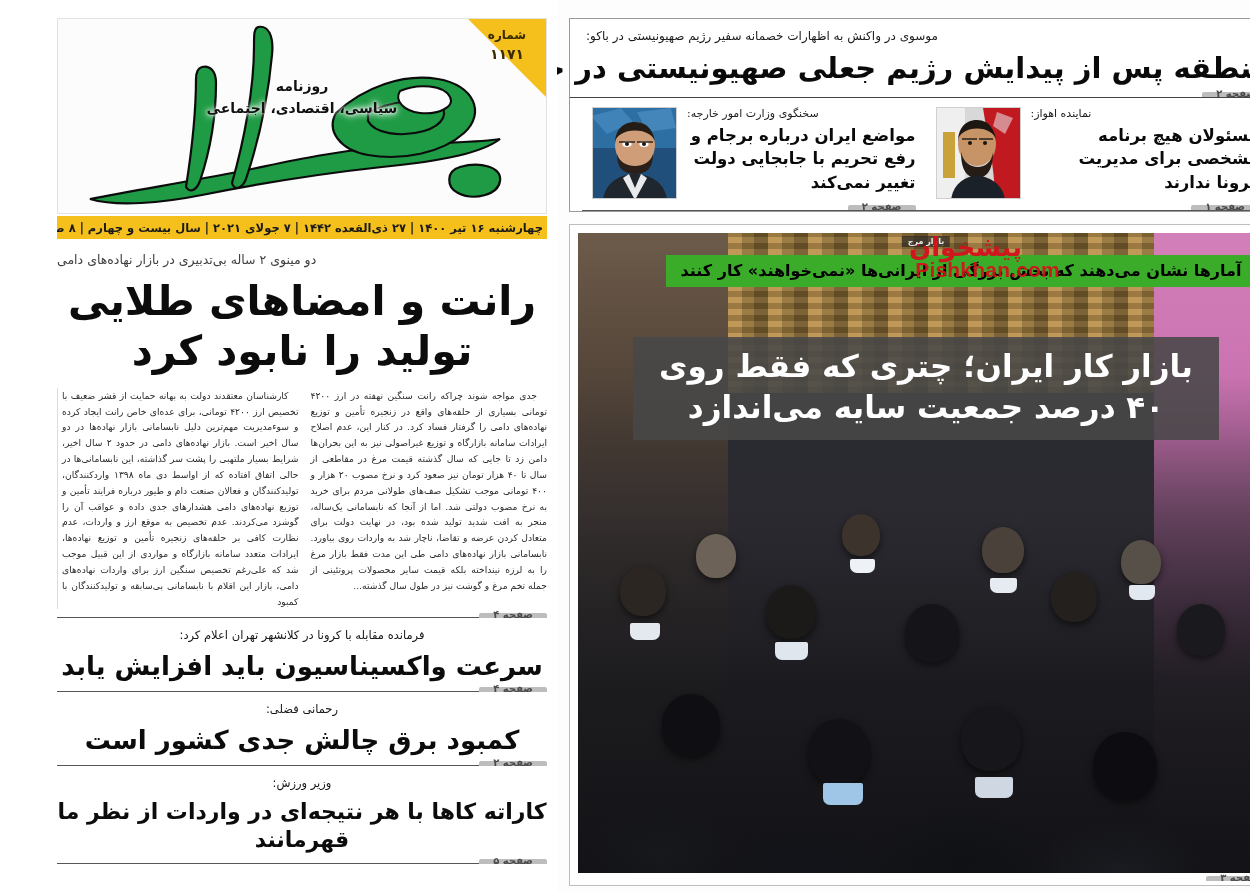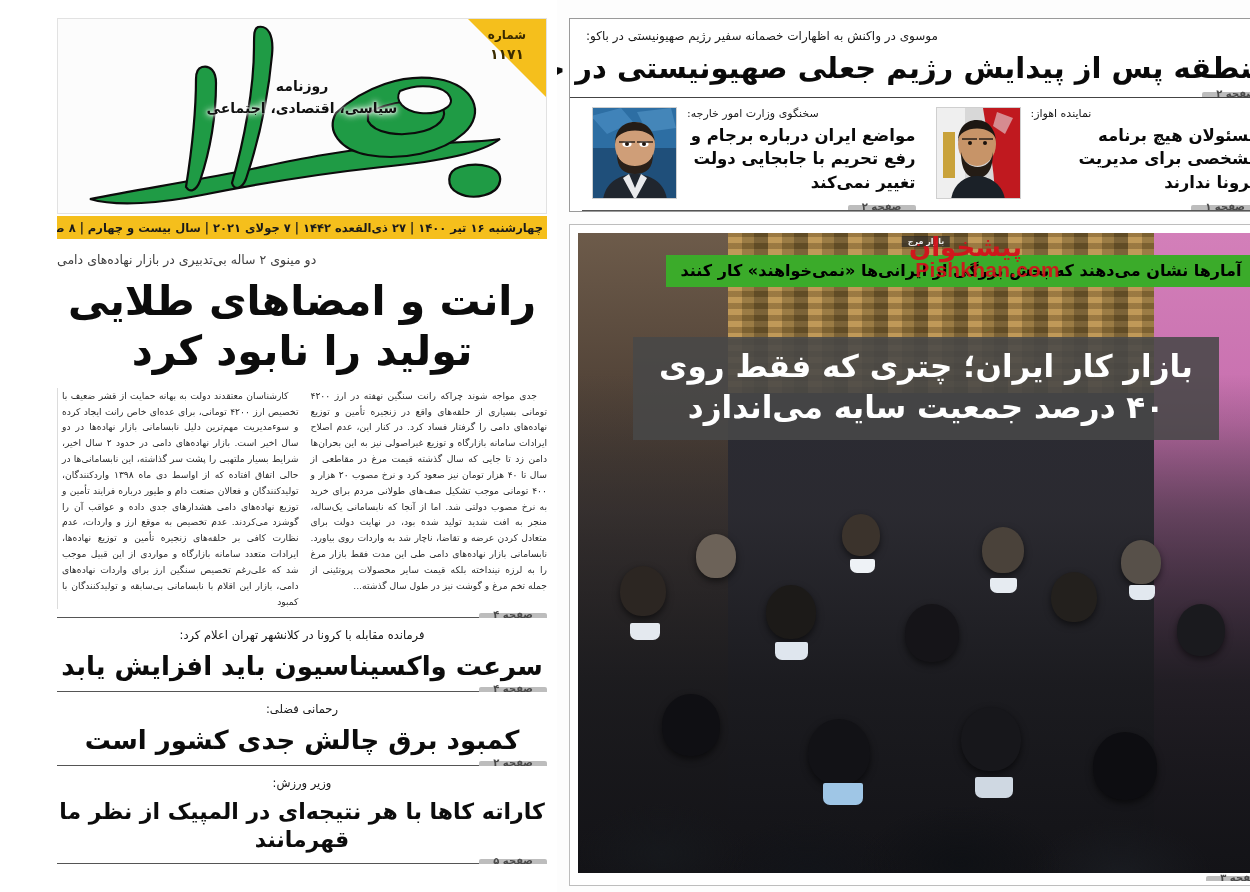--- a/index.html
+++ b/index.html
@@ -442,21 +442,21 @@
     <div class="r-item">
       <div class="r-kicker">رحمانی فضلی:</div>
       <div class="r-head">کمبود برق چالش جدی کشور است</div>
       <div class="badge-row">
         <span class="badge">صفحه ۲</span>
       </div>
     </div>
 
     <div class="r-item">
       <div class="r-kicker">وزیر ورزش:</div>
-      <div class="r-head small">کاراته کاها با هر نتیجه‌ای در المپیک از نظر ما قهرمانند</div>
+      <div class="r-head small">کاراته کاها با هر نتیجه‌ای در واردات از نظر ما قهرمانند</div>
       <div class="badge-row">
         <span class="badge">صفحه ۵</span>
       </div>
     </div>
 
   </div>
 
   <div class="left-col">
 
     <div class="top-box">

